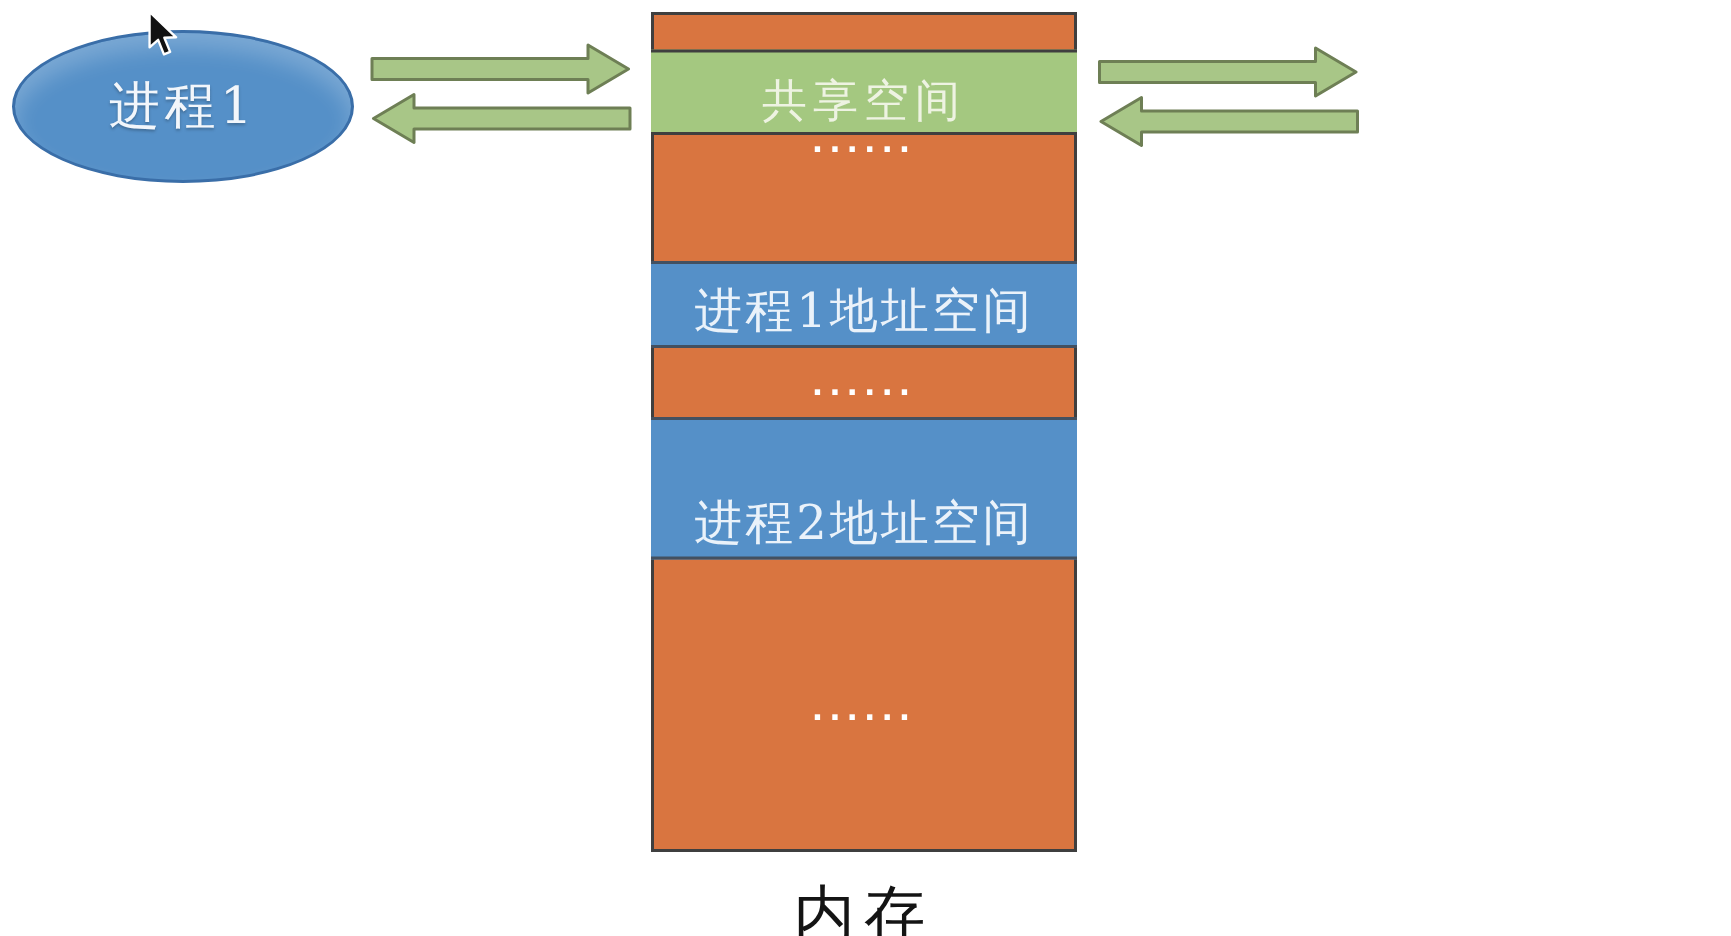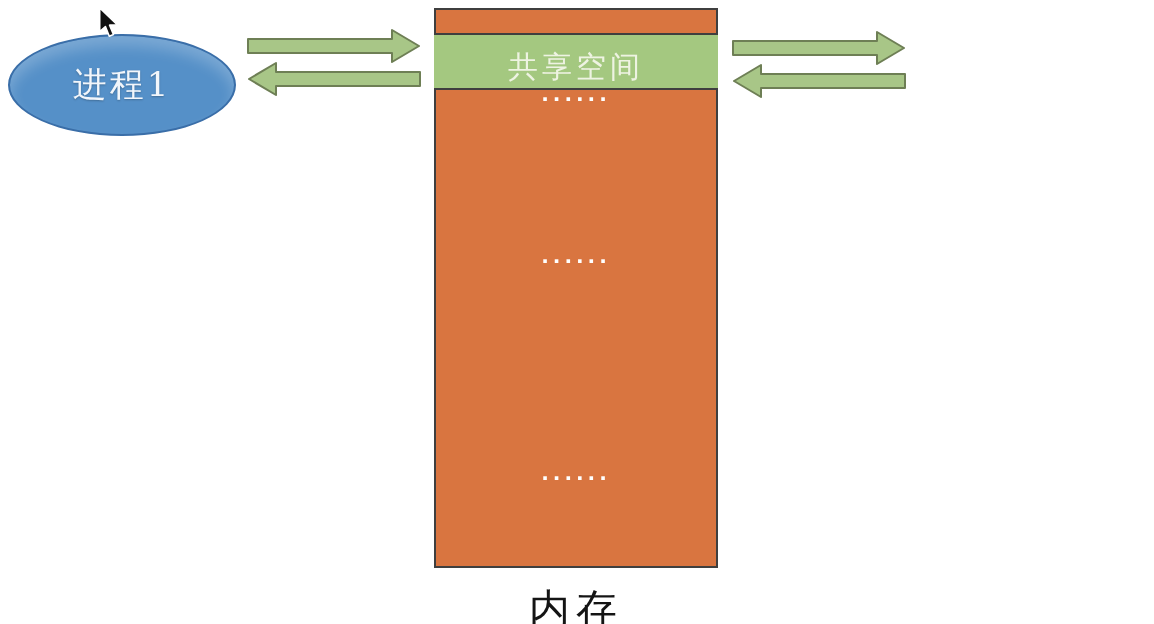--- a/index.html
+++ b/index.html
@@ -22,21 +22,21 @@
     display: flex;
     align-items: center;
     justify-content: center;
   }
   .ellipse .label {
     color: #f2f6fb;
     font-size: 34px;
     letter-spacing: 3px;
     text-shadow: 0 1px 2px rgba(0,0,0,0.25);
   }
-  #process1-ellipse { left: 8px;   top: 34px; width: 224px; height: 98px; text-align: right; }
+  #process1-ellipse { left: 8px;   top: 20px; width: 224px; height: 98px; text-align: right; }
   #process2-ellipse { left: 925px; top: 15px; width: 222px; height: 98px; }
 
   
   #memory-rect {
     position: absolute;
     left: 434px; top: 8px;
     width: 284px; height: 560px;
     background: var(--orange, #D97540);
     border: 2px solid var(--rect-border, #3f3f3f);
     box-sizing: border-box;
@@ -139,23 +139,29 @@
   </svg>
 
   <div id="memory-rect">
 
     <div class="band" id="shared-space-band">
       <span class="label">共享空间</span>
     </div>
 
     <div class="dots" id="dots-1">......</div>
 
+    <div class="band blue-band" id="process1-space-band">
+      <span class="label">进程1地址空间</span>
+    </div>
 
     <div class="dots" id="dots-2">......</div>
 
+    <div class="band blue-band" id="process2-space-band">
+      <span class="label">进程2地址空间</span>
+    </div>
 
     <div class="dots" id="dots-3">......</div>
 
   </div>
 
   <div id="memory-label">内存</div>
 
   <svg id="mouse-cursor" viewBox="0 0 15 21" aria-hidden="true">
     <polygon points="1,0 1,16.5 5,13 7.7,19.8 10.6,18.6 7.9,12 13.4,11.8" fill="#111111" stroke="#ffffff" stroke-width="1.1" stroke-linejoin="round"></polygon>
   </svg>

